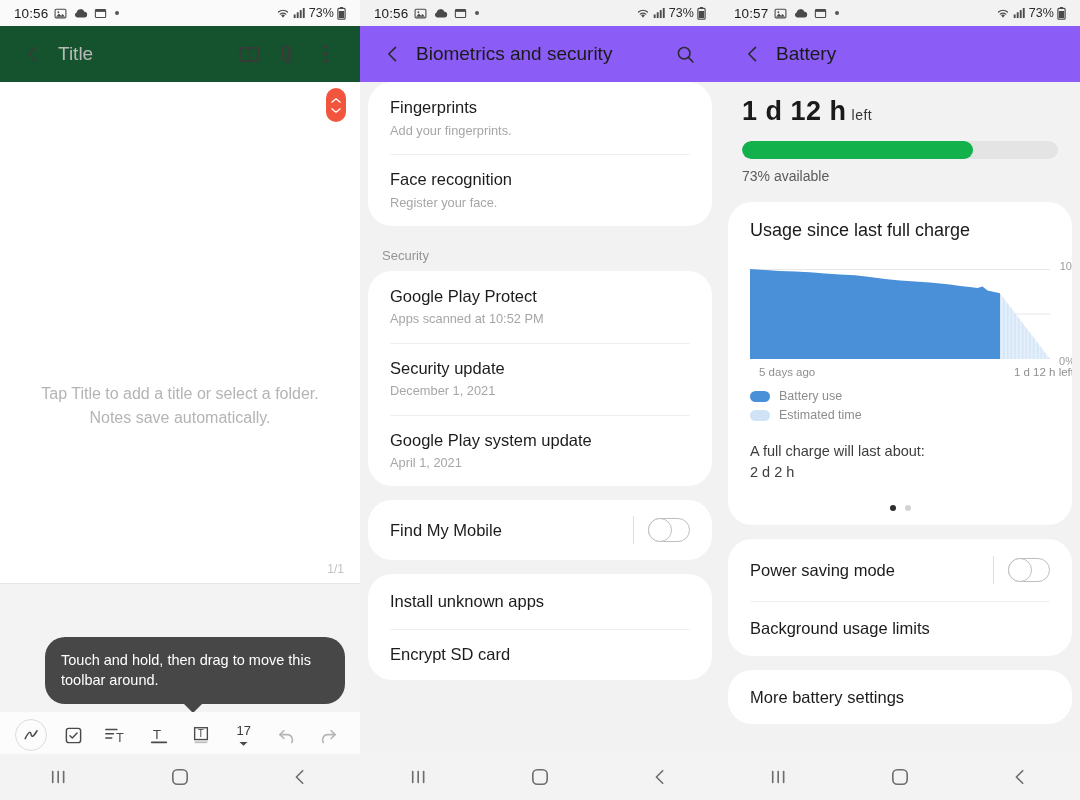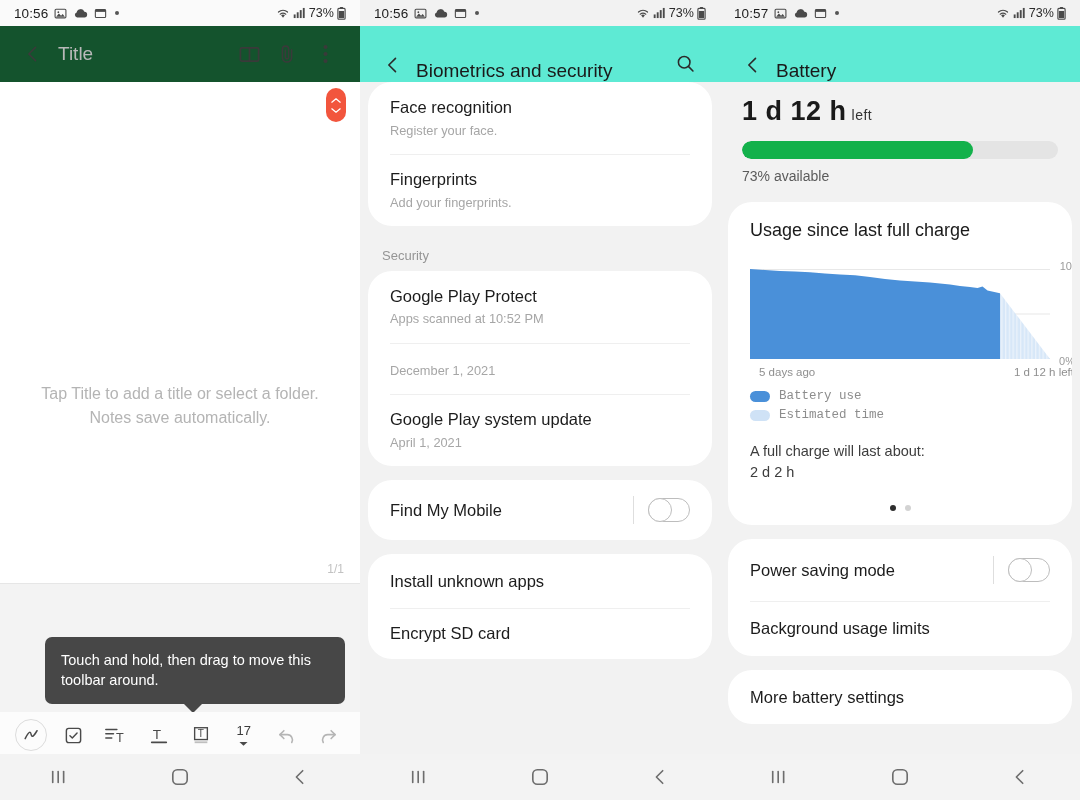--- a/index.html
+++ b/index.html
@@ -47,21 +47,21 @@
   .scroll-handle svg { display:block; }
   .note-hint {
     position: absolute; top: 300px; left: 0; right: 0;
     text-align: center; color: #b4b4b4; font-size: 16px; line-height: 1.5;
   }
   .page-count { position: absolute; right: 16px; top: 562px; font-size: 12px; color: #c2c2c2; }
   .note-divider { position: absolute; left: 0; right: 0; top: 583px; height: 1px; background: #e6e6e6; }
   .note-lower { position: absolute; top: 584px; left: 0; right: 0; bottom: 0; background: #f3f3f3; }
   .tooltip {
     position: absolute; left: 45px; top: 637px; width: 300px;
-    background: #474747; color: #fff; border-radius: 7px;
+    background: #474747; color: #fff; border-radius: 20px;
     padding: 13px 16px; font-size: 14.5px; line-height: 1.4;
   }
   .tooltip:after {
     content: ""; position: absolute; bottom: -9px; left: 138px;
     border-left: 10px solid transparent; border-right: 10px solid transparent;
     border-top: 10px solid #474747;
   }
   .note-toolbar {
     position: absolute; left: 0; right: 0; top: 712px; height: 46px;
     background: #fcfcfc; display: flex; align-items: center; padding: 0 10px;
@@ -74,21 +74,21 @@
   .navbar {
     position: absolute; bottom: 0; left: 0; right: 0; height: 46px;
     display: flex; align-items: center; justify-content: space-around;
     background: #f3f3f3;
   }
   .navbar .nb { width: 60px; display: flex; align-items: center; justify-content: center; cursor: pointer; color: #6d6d6d; }
 
   
   .settings { background: #f2f2f2; height: 800px; position: relative; }
   .settings .statusbar { background: #f2f2f2; }
-  .settings .hdr { background: #5eead4; align-items: flex-end; }
+  .settings .hdr { background: #8b5cf6; }
   .card {
     background: #fff; border-radius: 24px; margin: 0 8px 10px 8px;
     overflow: hidden;
   }
   .row { padding: 15px 22px 15px 22px; position: relative; display: flex; align-items: center; }
   .row + .row:before {
     content: ""; position: absolute; left: 22px; right: 22px; top: 0; height: 1px; background: #efefef;
   }
   .row .txt { flex: 1; min-width: 0; }
   .row .t1 { font-size: 16.5px; color: #1c1c1c; line-height: 1.25; }
@@ -113,21 +113,21 @@
   .batt-fill { height: 100%; background: #13b14b; border-radius: 9px; }
   .batt-avail { padding: 9px 22px 0 22px; font-size: 14px; color: #5b5b5b; }
   .usage-card { margin-top: 18px; padding: 18px 0 14px 0; }
   .usage-title { font-size: 18px; color: #1a1a1a; padding: 0 22px 0 22px; }
   .chart-box { position: relative; margin: 28px 22px 0 22px; height: 90px; }
   .chart-box svg { display: block; width: 100%; height: 100%; }
   .ax-100 { position: absolute; right: -28px; top: -9px; font-size: 11px; color: #9b9b9b; }
   .ax-0 { position: absolute; right: -25px; bottom: -8px; font-size: 11px; color: #9b9b9b; }
   .ax-left { position: absolute; left: 9px; bottom: -19px; font-size: 11.5px; color: #8f8f8f; }
   .ax-right { position: absolute; right: -24px; bottom: -19px; font-size: 11.5px; color: #8f8f8f; }
-  .legend { margin: 30px 22px 0 22px; font-family: Liberation Mono, monospace; }
+  .legend { margin: 30px 22px 0 22px; }
   .lg-row { display: flex; align-items: center; gap: 9px; margin-bottom: 5px; }
   .lg-sw { width: 20px; height: 11px; border-radius: 6px; }
   .lg-tx { font-size: 12.5px; color: #8d8d8d; }
   .full-charge { padding: 14px 22px 0 22px; font-size: 14.5px; color: #3d3d3d; line-height: 1.45; }
   .dots { display: flex; justify-content: center; gap: 9px; padding-top: 22px; }
   .dot { width: 6px; height: 6px; border-radius: 50%; background: #d3d3d3; }
   .dot.on { background: #2e2e2e; }
 
   .clip-bottom { position: absolute; left: 0; right: 0; bottom: 46px; top: 0; overflow: hidden; }
 </style>
@@ -380,42 +380,43 @@
           <svg width="21" height="21" viewBox="0 0 24 24">
               <circle cx="10.5" cy="10.5" r="6.6" fill="none" stroke="#2a2a2a" stroke-width="1.8"></circle>
               <line x1="15.3" y1="15.3" x2="20.5" y2="20.5" stroke="#2a2a2a" stroke-width="1.8" stroke-linecap="round"></line>
             </svg>
         </div>
       </div>
 
       <div class="card">
         <div class="row">
           <div class="txt">
+            <div class="t1">Fingerprints</div>
+            <div class="t2">Add your fingerprints.</div>
+          </div>
+        </div>
+        <div class="row">
+          <div class="txt">
             <div class="t1">Face recognition</div>
             <div class="t2">Register your face.</div>
-          </div>
-        </div>
-        <div class="row">
-          <div class="txt">
-            <div class="t1">Fingerprints</div>
-            <div class="t2">Add your fingerprints.</div>
           </div>
         </div>
       </div>
 
       <div class="sec-label">Security</div>
       <div class="card">
         <div class="row">
           <div class="txt">
             <div class="t1">Google Play Protect</div>
             <div class="t2">Apps scanned at 10:52 PM</div>
           </div>
         </div>
         <div class="row">
           <div class="txt">
+            <div class="t1">Security update</div>
             <div class="t2">December 1, 2021</div>
           </div>
         </div>
         <div class="row">
           <div class="txt">
             <div class="t1">Google Play system update</div>
             <div class="t2">April 1, 2021</div>
           </div>
         </div>
       </div>

